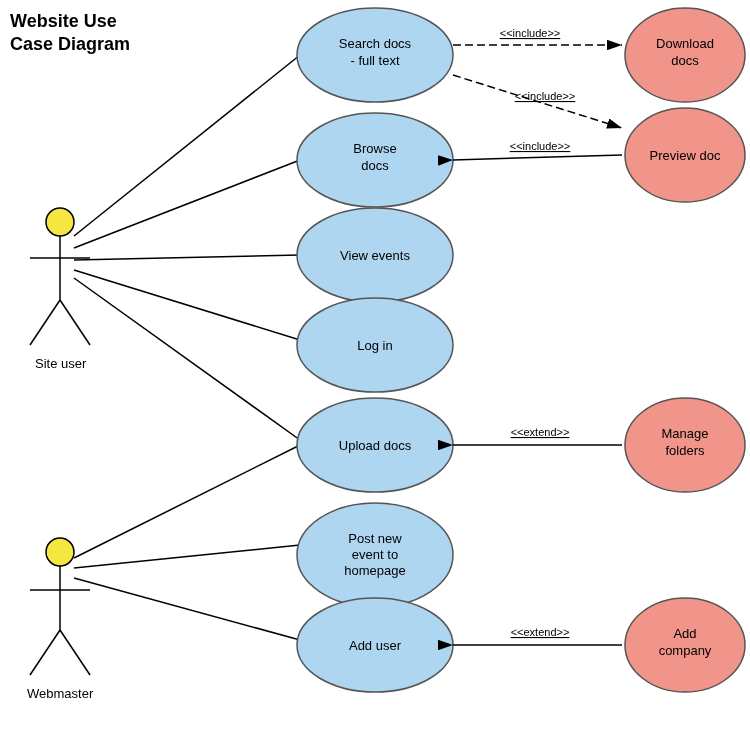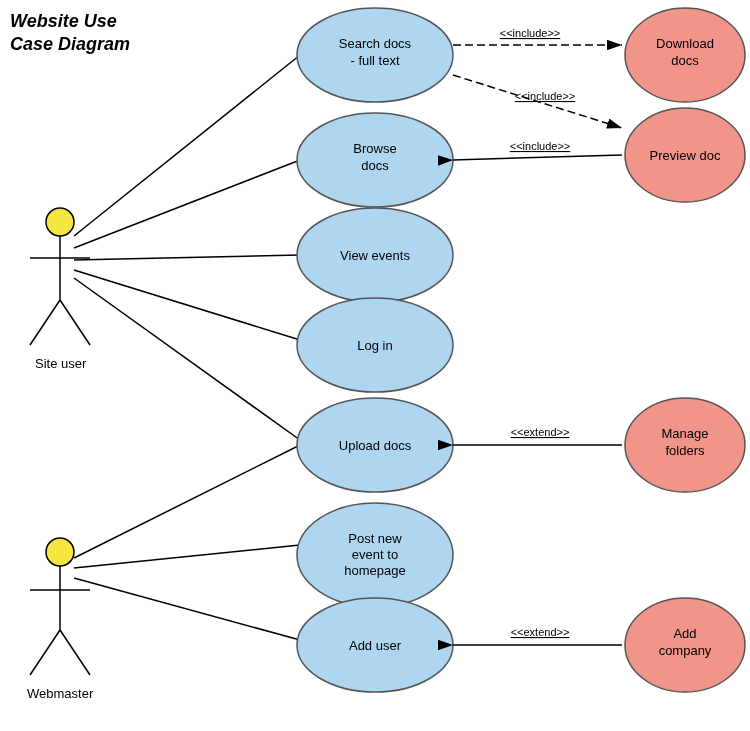--- a/index.html
+++ b/index.html
@@ -17,21 +17,20 @@
       width: 750px;
       height: 731px;
     }
     .title {
       position: absolute;
       top: 10px;
       left: 10px;
       font-size: 18px;
       font-weight: bold;
       line-height: 1.3;
-      font-style: italic;
     }
   </style>
 </head>
 <body>
 
 <div class="title">Website Use<br>Case Diagram</div>
 
 <svg id="diagram-svg">
   <defs>
     <marker id="arrowhead" markerWidth="10" markerHeight="7" refX="10" refY="3.5" orient="auto">

